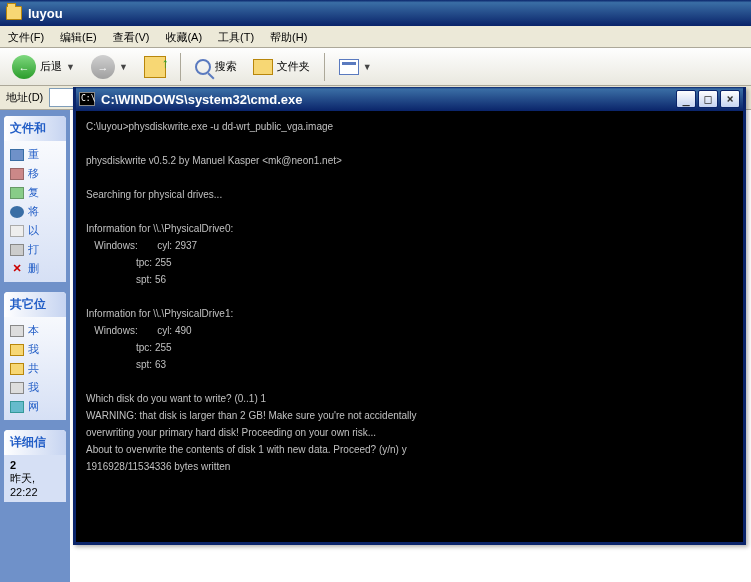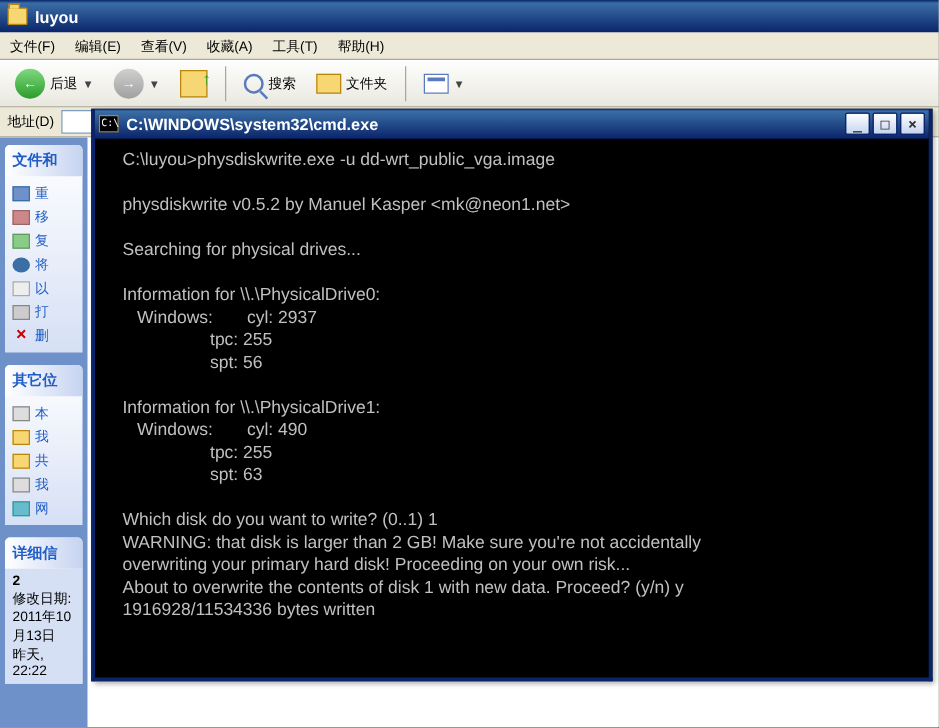--- a/index.html
+++ b/index.html
@@ -47,21 +47,21 @@
 .pi-net { background: #6bc; border: 1px solid #399; }
 .details { padding: 4px 6px; font-size: 11px; color: #000; background: #d6e0f5; }
 
 
 .cmd-window { position: absolute; left: 73px; top: 87px; width: 673px; height: 458px; border: 3px solid #0a246a; border-top-width: 0; background: #000; box-shadow: 2px 2px 4px rgba(0,0,0,.3); }
 .cmd-titlebar { height: 24px; background: linear-gradient(to bottom, #0a246a 0%, #3a6ea5 8%, #0a246a 100%); display: flex; align-items: center; padding: 0 3px; }
 .cmd-ico { width: 16px; height: 14px; background: #000; border: 1px solid #888; margin-right: 6px; color: #fff; font-size: 8px; line-height: 12px; padding-left: 1px; font-family: monospace; }
 .cmd-title { flex: 1; color: #fff; font-weight: bold; font-size: 13px; font-family: Liberation Sans, sans-serif; }
 .cmd-btns { display: flex; gap: 2px; }
 .cmd-btn { width: 20px; height: 18px; background: linear-gradient(to bottom, #fefefe, #c6d4f1); border: 1px solid #0a246a; border-radius: 2px; display: flex; align-items: center; justify-content: center; font-family: monospace; font-size: 12px; font-weight: bold; color: #333; }
-.cmd-body { padding: 8px 22px; font-family: "Lucida Console", "Courier New", monospace; font-size: 14px; line-height: 16px; color: #c0c0c0; white-space: pre; height: calc(100% - 24px); overflow: hidden; }
+.cmd-body { padding: 8px 10px; font-family: "Lucida Console", "Courier New", monospace; font-size: 10px; line-height: 16px; color: #c0c0c0; white-space: pre; height: calc(100% - 24px); overflow: hidden; }
 </style>
 </head>
 <body>
 
 <div class="explorer-titlebar">
   <div class="folder-ico"></div>
   <div class="title">luyou</div>
 </div>
 
 <div class="menubar">
@@ -166,21 +166,20 @@
         <div class="row">
             <div class="pi pi-net"></div>
             <span>网</span>
           </div>
       </div>
     </div>
     <div class="panel">
       <div class="panel-hd">详细信</div>
       <div class="details">
         <div><b>2</b></div>
-        <div><span>修改日期:</span> <span>2011年10月13日</span></div>
         <div><span>昨天,</span> <span>22:22</span></div>
       </div>
     </div>
   </div>
 </div>
 
 <div class="cmd-window">
   <div class="cmd-titlebar">
     <div class="cmd-ico">C:\</div>
     <div class="cmd-title">C:\WINDOWS\system32\cmd.exe</div>

